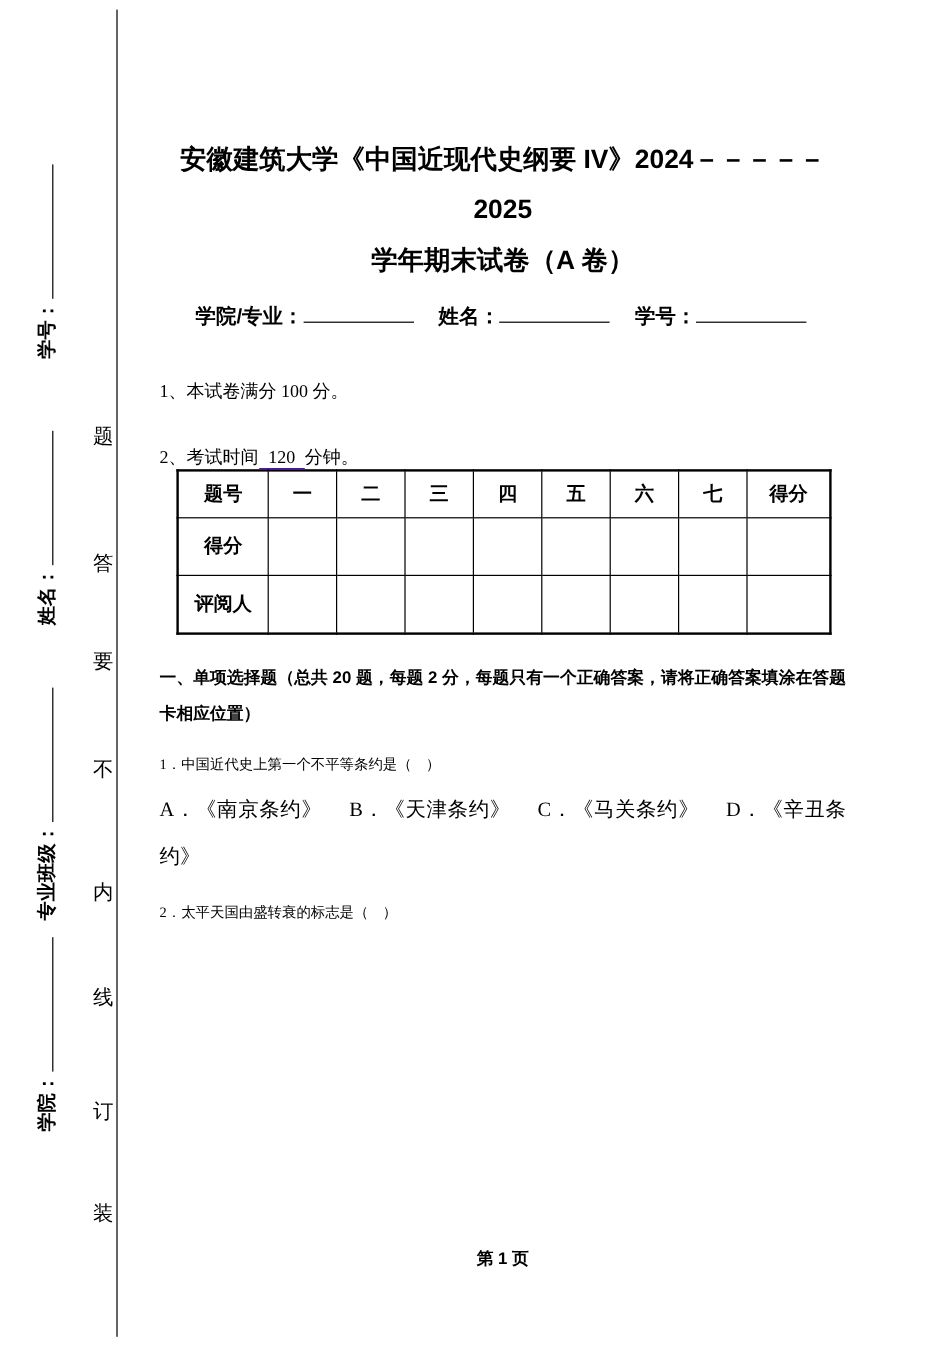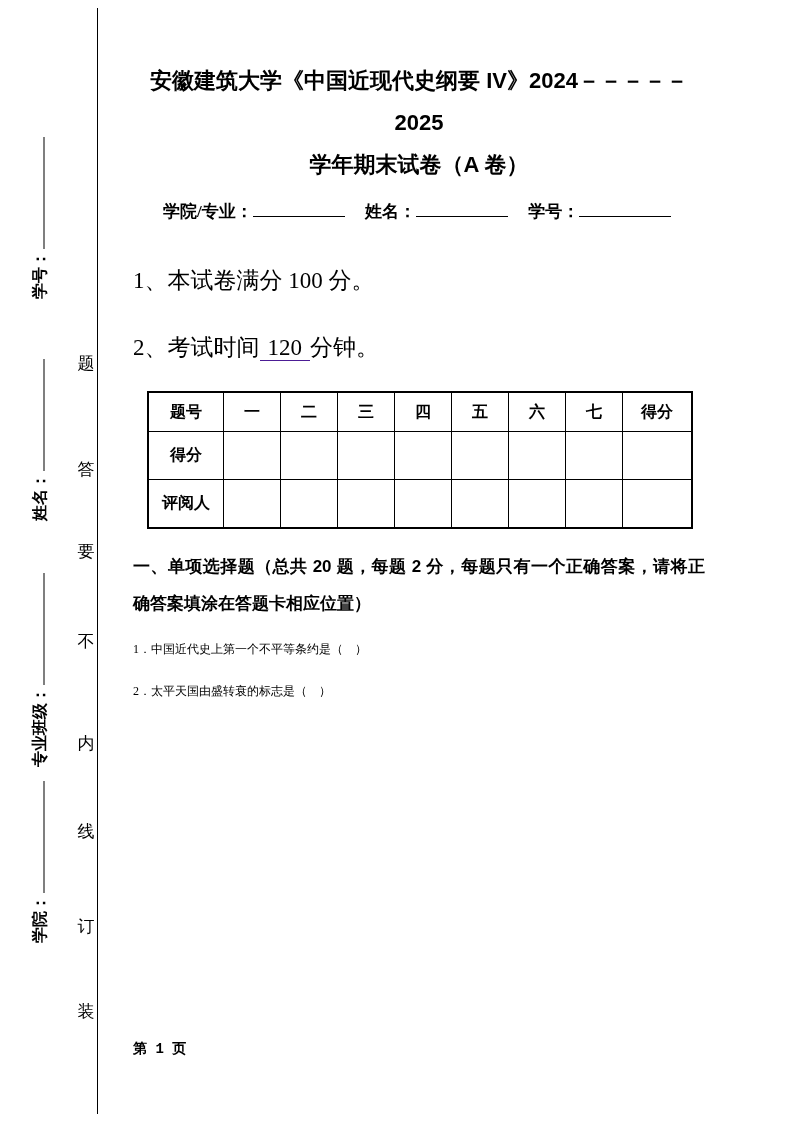--- a/index.html
+++ b/index.html
@@ -39,55 +39,54 @@
     left: 75px; width: 22px;
     text-align: center;
     font-size: 17px;
   }
 
   
   .content {
     position: absolute;
     left: 133px; top: 0;
     width: 572px;
-    padding-top: 60px;
+    padding-top: 112px;
   }
   .title {
     margin: 0;
     text-align: center;
     font-family: "Liberation Sans", "DejaVu Sans", sans-serif;
     font-weight: bold;
     font-size: 22px;
     line-height: 1.9;
   }
   .student-line {
     margin-top: 14px;
     padding-left: 30px;
-    font-family: Liberation Serif, serif;
+    font-family: Liberation Sans, sans-serif;
     font-weight: bold;
     font-size: 17px;
     white-space: nowrap;
   }
   .student-line .field { margin-right: 16px; }
   .blank {
     display: inline-block;
     width: 92px; height: 17px;
     border-bottom: 1.5px solid #000;
     vertical-align: baseline;
   }
   .notes-heading { margin-top: 34px; font-size: 17px; }
-  .note-item { margin-top: 42px; font-size: 23px; }
+  .note-item { margin-top: 42px; font-size: 15px; }
   .note-item.second { margin-top: 36px; }
   .u120 {
     border-bottom: 1px solid #4c1d95;
     padding: 0 8px;
   }
 
   .score-table {
-    margin-top: 28px;
     margin-left: 14px;
     border-collapse: collapse;
     font-family: "Liberation Sans", "DejaVu Sans", sans-serif;
     border-radius: 29px;
   }
   .score-table td {
     border: 1px solid #000;
     text-align: center;
     vertical-align: middle;
     font-size: 16px;
@@ -97,33 +96,33 @@
   .score-table .c-first { width: 72px; }
   .score-table .c-mid   { width: 54px; }
   .score-table .c-last  { width: 66px; }
   .score-table tr.r-head td { height: 36px; }
   .score-table tr.r-body td { height: 45px; }
 
   .section-heading {
     margin-top: 20px;
     font-family: "Liberation Sans", "DejaVu Sans", sans-serif;
     font-weight: bold;
-    font-size: 17px;
+    font-size: 14px;
     line-height: 2.15;
     text-align: justify;
   }
   .q-text { margin-top: 14px; font-size: 12px; line-height: 2.3; }
   .q-options { margin-top: 4px; font-size: 17px; line-height: 2.3; text-align: justify; }
 
   .footer {
     position: absolute;
     left: 133px; top: 1040px;
     width: 572px;
-    text-align: left;
-    font-family: Liberation Mono, monospace;
+    text-align: center;
+    font-family: Liberation Sans, sans-serif;
     font-weight: bold;
     font-size: 14px;
   }
 </style>
 </head>
 <body>
 
 <div class="page">
 
   <div>
@@ -206,20 +205,21 @@
         <td></td>
         <td></td>
         <td></td>
       </tr>
     </tbody>
       </table>
 
     <div class="section-heading">一、单项选择题（总共 20 题，每题 2 分，每题只有一个正确答案，请将正确答案填涂在答题卡相应位置）</div>
 
     <div class="q-text">1．中国近代史上第一个不平等条约是（　）</div>
+    <div class="q-options">A．《南京条约》　 B．《天津条约》　 C．《马关条约》　 D．《辛丑条约》</div>
 
     <div class="q-text">2．太平天国由盛转衰的标志是（　）</div>
 
 
   </div>
 
   <div class="footer">第 1 页</div>
 
 </div>
 

